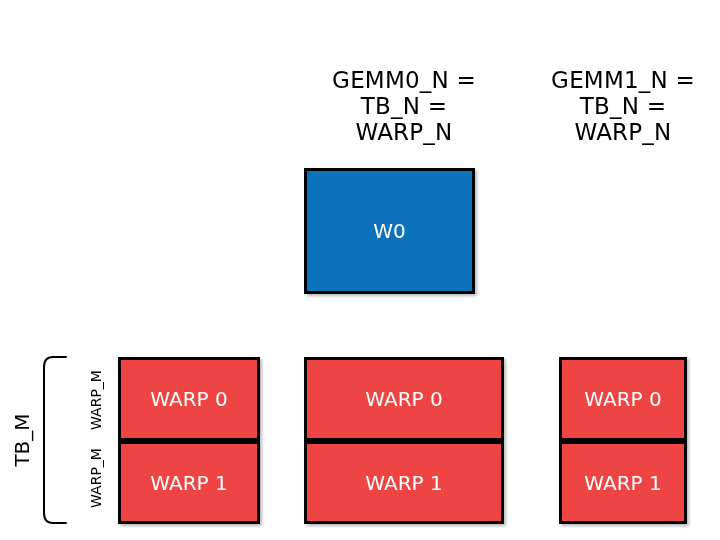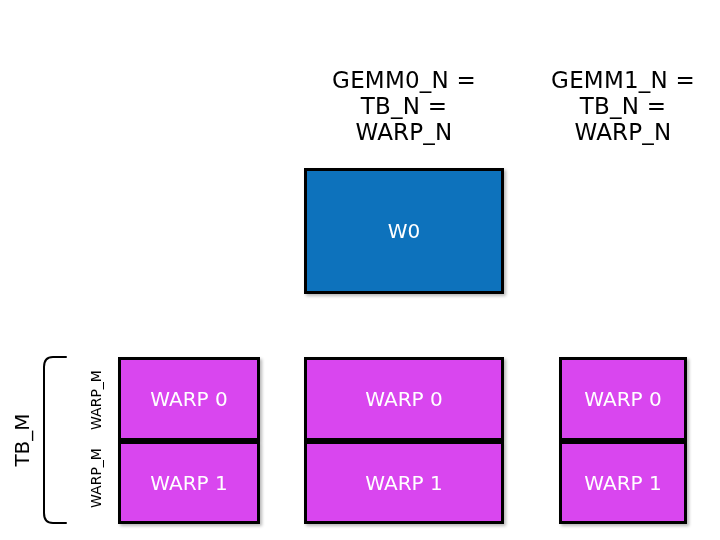--- a/index.html
+++ b/index.html
@@ -37,35 +37,35 @@
     background: #0d72bc;
     border: 3px solid #000000;
     box-sizing: border-box;
     box-shadow: 2px 2px 3px rgba(0,0,0,0.28);
     display: flex;
     align-items: center;
     justify-content: center;
     color: #ffffff;
     font-size: 20px;
   }
-  #w0-box { left: 304px; top: 168px; width: 200px; height: 126px; }
+  #w0-box { left: 304px; top: 168px; width: 171px; height: 126px; }
   #w1-box { left: 559px; top: 108px; width: 128px; height: 195px; }
 
   
   .warp-group {
     position: absolute;
     top: 357px;
     display: flex;
     flex-direction: column;
   }
   #warp-group-left   { left: 118px; width: 142px; }
   #warp-group-middle { left: 304px; width: 200px; }
   #warp-group-right  { left: 559px; width: 128px; }
   .warp-box {
-    background: #d946ef;
+    background: #ef4444;
     border: 3px solid #000000;
     box-sizing: border-box;
     box-shadow: 2px 2px 3px rgba(0,0,0,0.28);
     display: flex;
     align-items: center;
     justify-content: center;
     color: #ffffff;
     font-size: 20px;
     width: 100%;
   }

